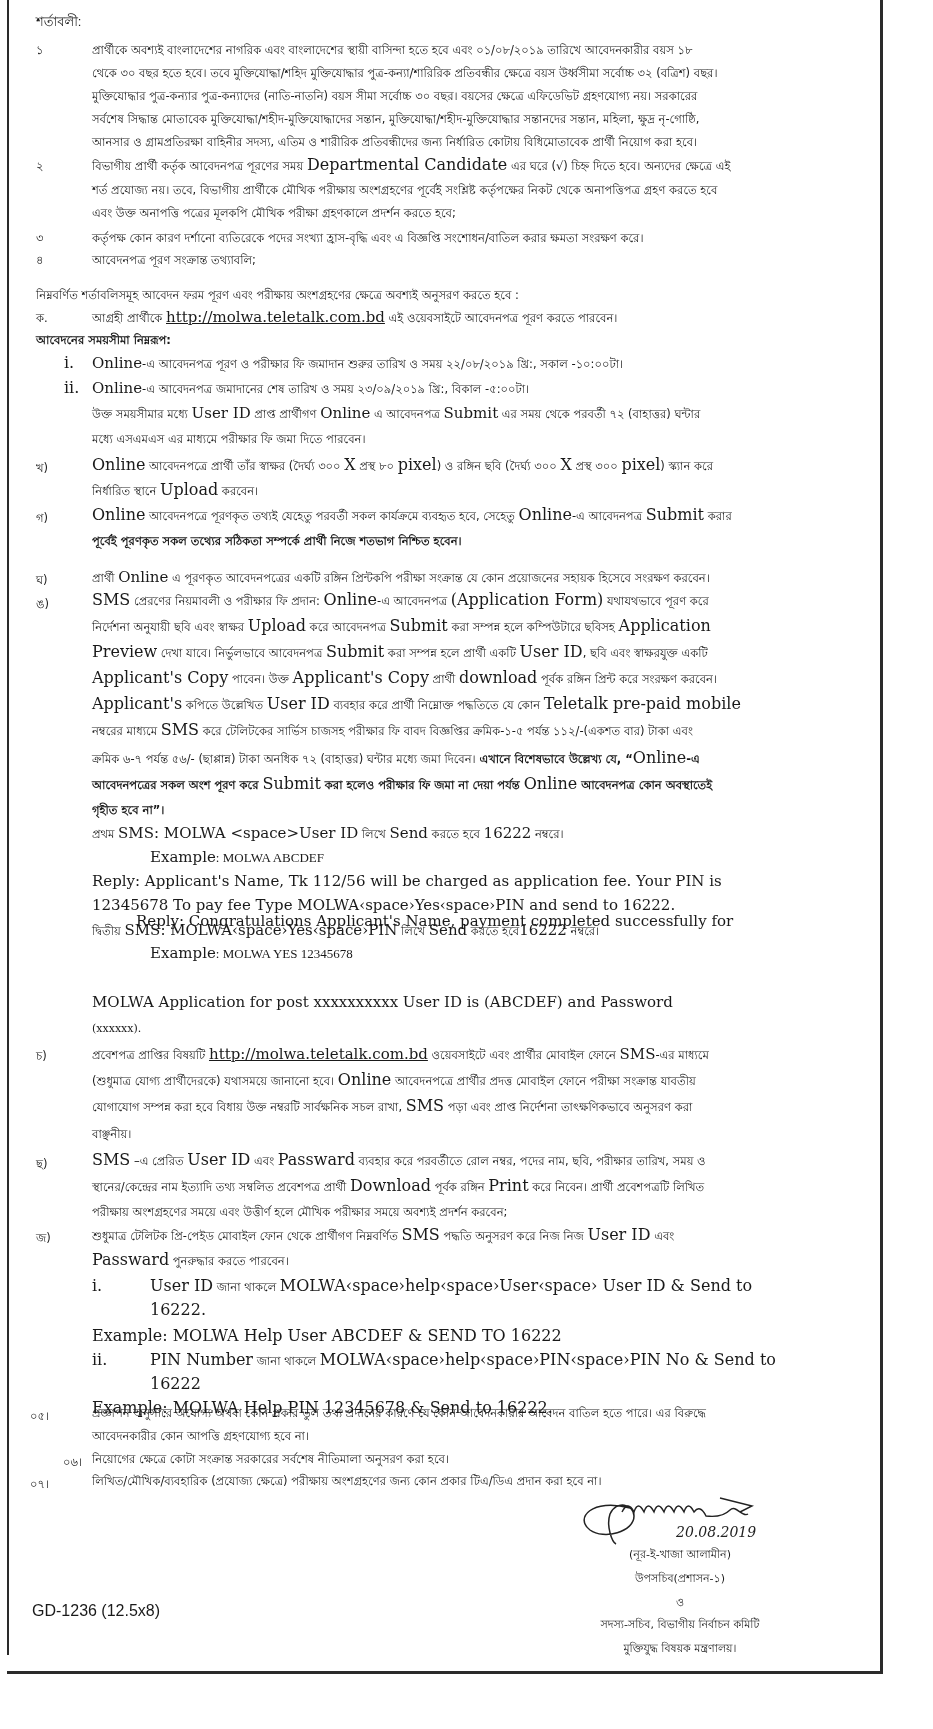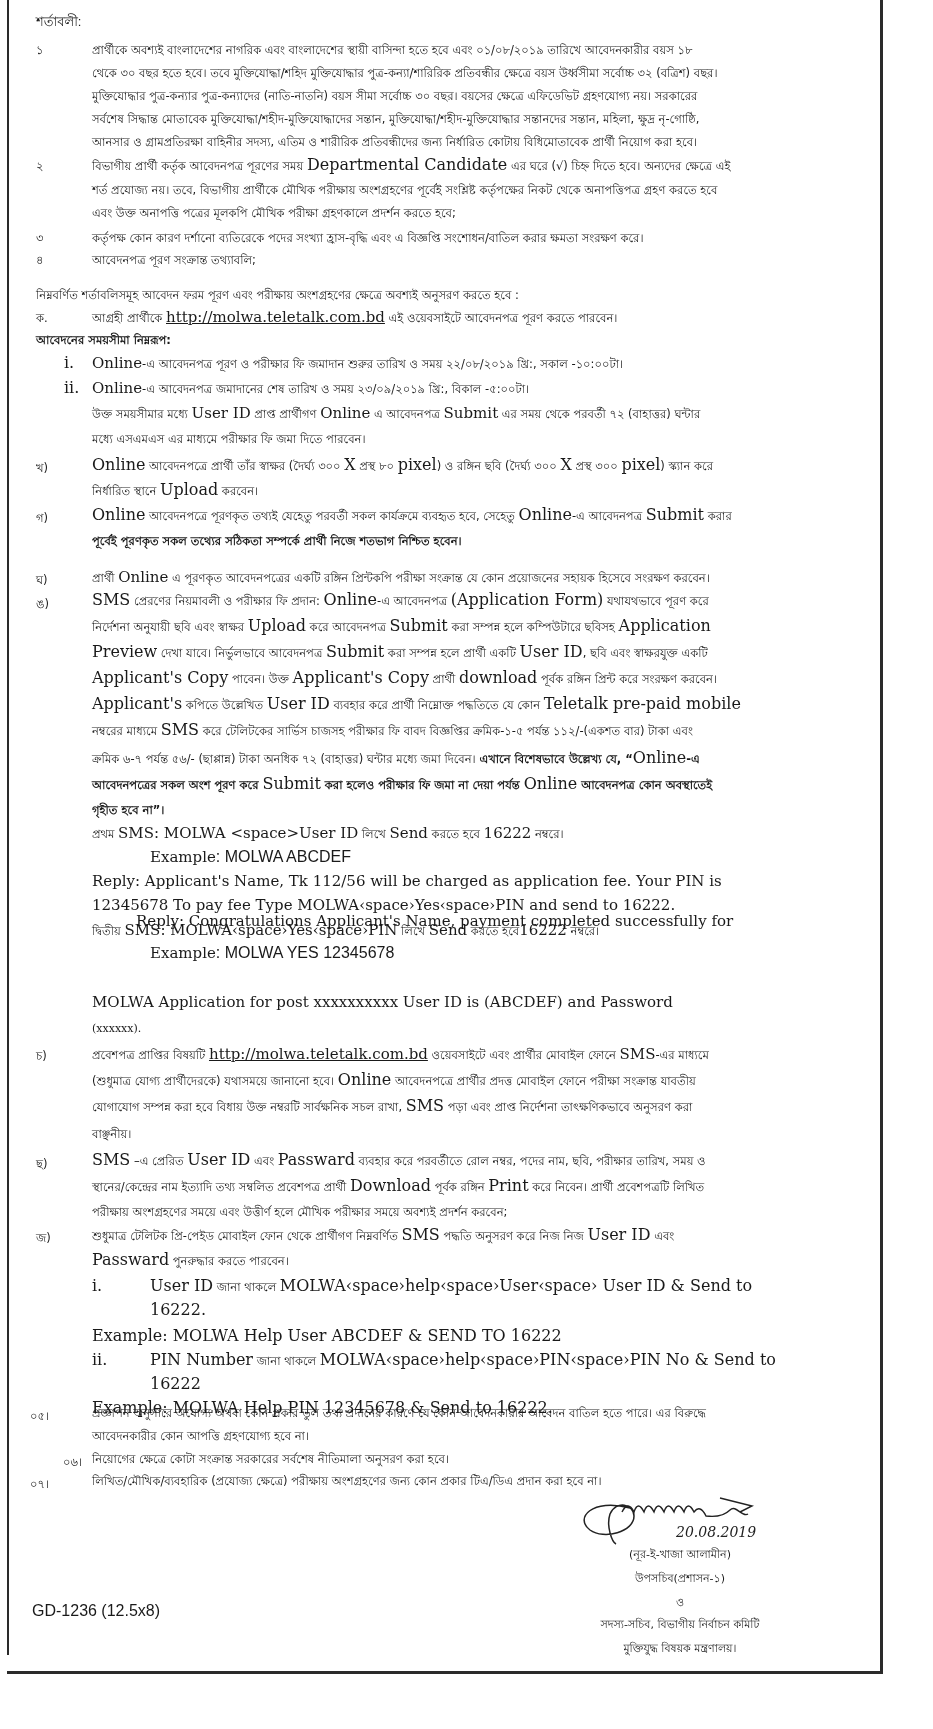--- a/index.html
+++ b/index.html
@@ -6,21 +6,21 @@
   body { width: 933px; height: 1729px; position: relative; overflow: hidden; color: #1a1a1a;
          font-family: "DejaVu Serif", serif; }
   .frame { position: absolute; left: 7px; top: -4px; width: 873px; height: 1675px;
            border-right: 3px solid #2a2a2a; border-bottom: 3px solid #2a2a2a; }
   .lborder { position: absolute; left: 7px; top: 0; width: 2px; height: 1655px; background: #2a2a2a; }
   .bn { font-family: "DejaVu Sans", sans-serif; font-size: 11.5px; }
   .num { position: absolute; font-family: "DejaVu Sans", sans-serif; font-size: 11.5px; }
   .txt { position: absolute; white-space: nowrap; }
   .b { font-weight: bold; }
   .u { text-decoration: underline; }
-  .serif-sm { font-family: Liberation Sans, sans-serif; font-size: 16px; }
+  .serif-sm { font-family: Liberation Serif, serif; font-size: 13px; }
   .serif-md { font-family: "DejaVu Serif", serif; font-size: 15px; }
   .serif-lg { font-family: "DejaVu Serif", serif; font-size: 16px; }
   .heading { font-family: Liberation Sans, sans-serif; font-size: 13px; }
   .gd { font-family: "Liberation Sans", sans-serif; font-size: 16px; }
   .sig-block { position: absolute; text-align: center; font-family: "DejaVu Sans", sans-serif; font-size: 11px; }
 </style>
 </head>
 <body>
 
 <div class="frame"></div>

